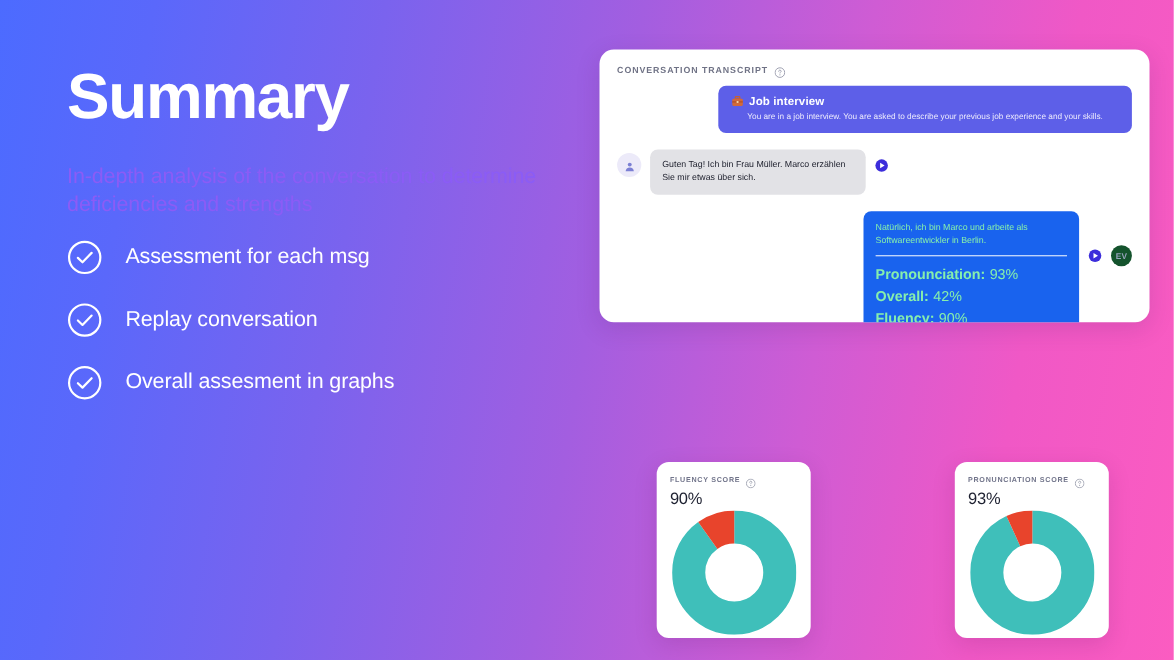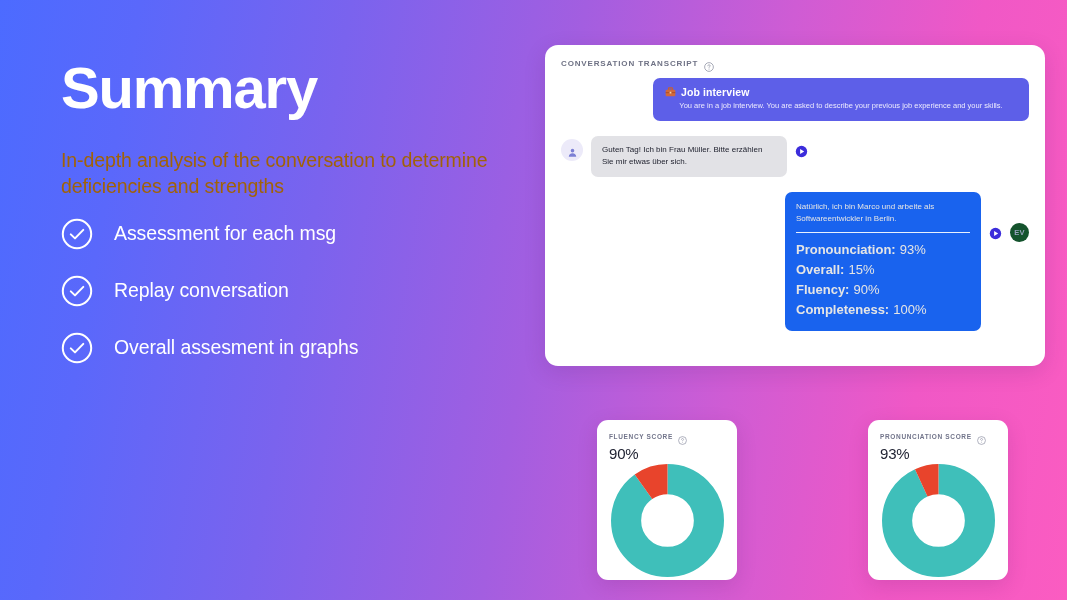--- a/index.html
+++ b/index.html
@@ -31,21 +31,21 @@
     font-size: 58px;
     font-weight: 700;
     color: #ffffff;
     letter-spacing: -1.2px;
     line-height: 1.05;
   }
   .page-subtitle {
     margin-top: 28px;
     font-size: 19.5px;
     font-weight: 400;
-    color: #a16207;
+    color: #8b5cf6;
     line-height: 1.36;
     letter-spacing: -0.1px;
     max-width: 452px;
   }
   .feature-list {
     margin-top: 18px;
     list-style: none;
   }
   .feature-item {
     display: flex;
@@ -61,21 +61,21 @@
   .feature-label {
     font-size: 19.5px;
     color: #ffffff;
     letter-spacing: -0.1px;
   }
 
   
   .transcript-card {
     position: absolute;
     left: 545px; top: 45px;
-    width: 500px; height: 321px;
+    width: 500px; height: 248px;
     background: #ffffff;
     border-radius: 13px;
     box-shadow: 0 6px 22px rgba(60, 20, 90, 0.14);
     padding: 13px 16px 0 16px;
     overflow: hidden;
   }
   .card-header {
     display: flex;
     align-items: center;
     gap: 6px;
@@ -144,21 +144,21 @@
     font-size: 8px;
     line-height: 1.5;
     color: #222431;
   }
 
   .bubble-user {
     background: #1963ee;
     border-radius: 7px;
     padding: 9px 11px 11px 11px;
     width: 196px;
-    color: #e5e5e5;
+    color: #86efac;
   }
   .bubble-user-text {
     font-size: 8px;
     line-height: 1.5;
     margin-bottom: 7px;
   }
   .bubble-divider {
     height: 1px;
     background: #ffffff;
     opacity: 0.9;
@@ -305,38 +305,38 @@
 
   <div class="msg-row">
     <div class="avatar-circle">
       <span class="person-icon">
         <svg viewBox="0 0 16 16" width="11" height="11" aria-hidden="true">
           <circle cx="8" cy="5.3" r="2.6" fill="#7b7fd4"></circle>
           <path d="M2.6 14c0-3.1 2.4-5 5.4-5s5.4 1.9 5.4 5z" fill="#7b7fd4"></path>
         </svg>
       </span>
     </div>
-    <div class="bubble-agent">Guten Tag! Ich bin Frau Müller. Bitte erzählen Sie mir etwas über sich.</div>
+    <div class="bubble-agent">Guten Tag! Ich bin Frau Müller. Marco erzählen Sie mir etwas über sich.</div>
     <span class="play-button">
       <svg viewBox="0 0 16 16" width="13" height="13" aria-hidden="true">
         <circle cx="8" cy="8" r="7" fill="#3c2ddb"></circle>
         <path d="M6.3 4.9 L11.3 8 L6.3 11.1 Z" fill="#ffffff"></path>
       </svg>
     </span>
   </div>
 
   <div class="msg-row right">
     <div class="bubble-user">
       <div class="bubble-user-text">Natürlich, ich bin Marco und arbeite als Softwareentwickler in Berlin.</div>
       <div class="bubble-divider"></div>
       <div class="score-line">
         <span class="score-key">Pronounciation:</span><span class="score-val">93%</span>
       </div>
       <div class="score-line">
-        <span class="score-key">Overall:</span><span class="score-val">15%</span>
+        <span class="score-key">Overall:</span><span class="score-val">42%</span>
       </div>
       <div class="score-line">
         <span class="score-key">Fluency:</span><span class="score-val">90%</span>
       </div>
       <div class="score-line">
         <span class="score-key">Completeness:</span><span class="score-val">100%</span>
       </div>
     </div>
     <span class="play-button" style="margin-top:34px;">
       <svg viewBox="0 0 16 16" width="13" height="13" aria-hidden="true">

